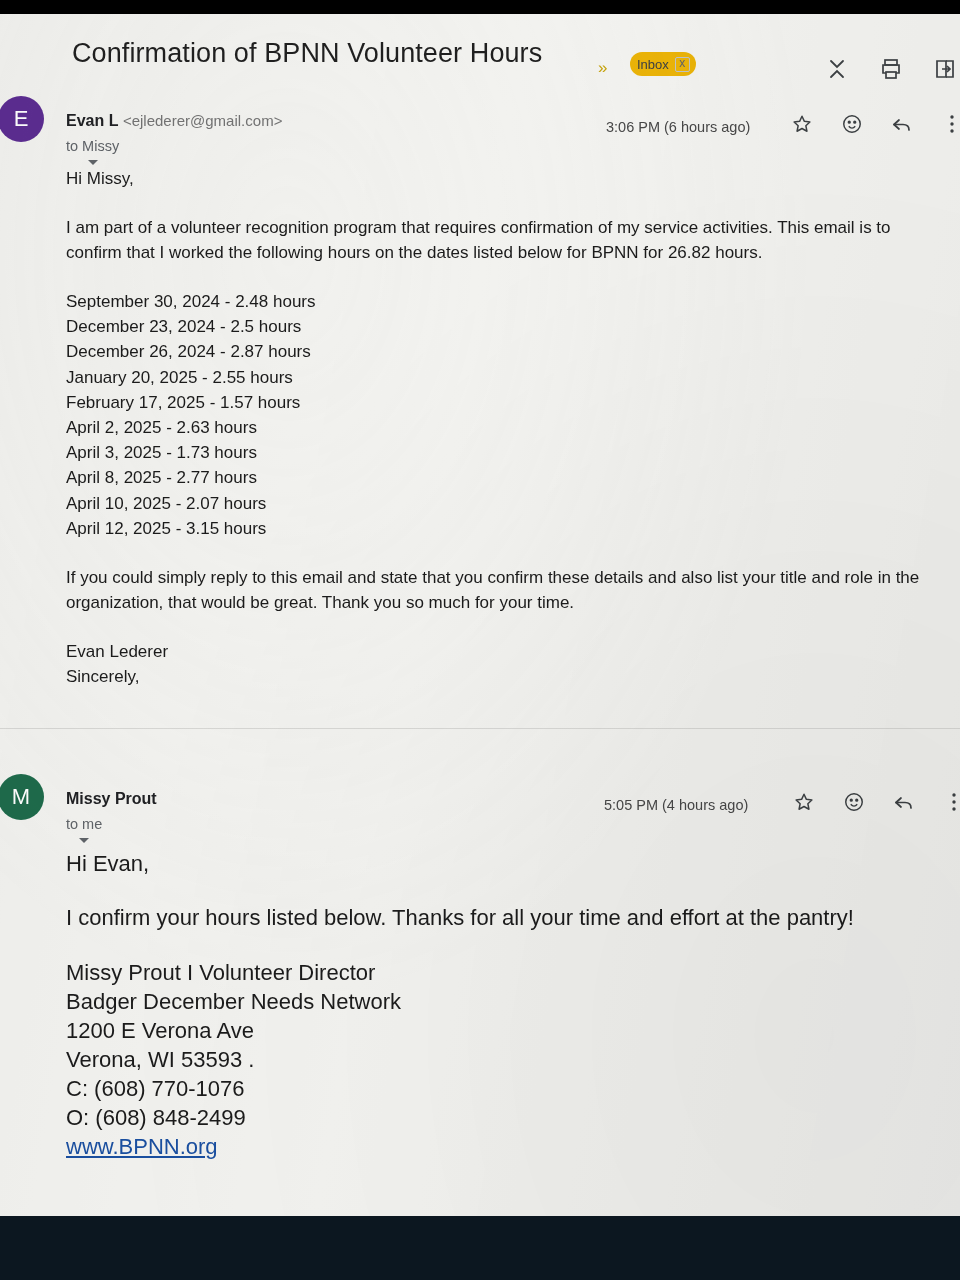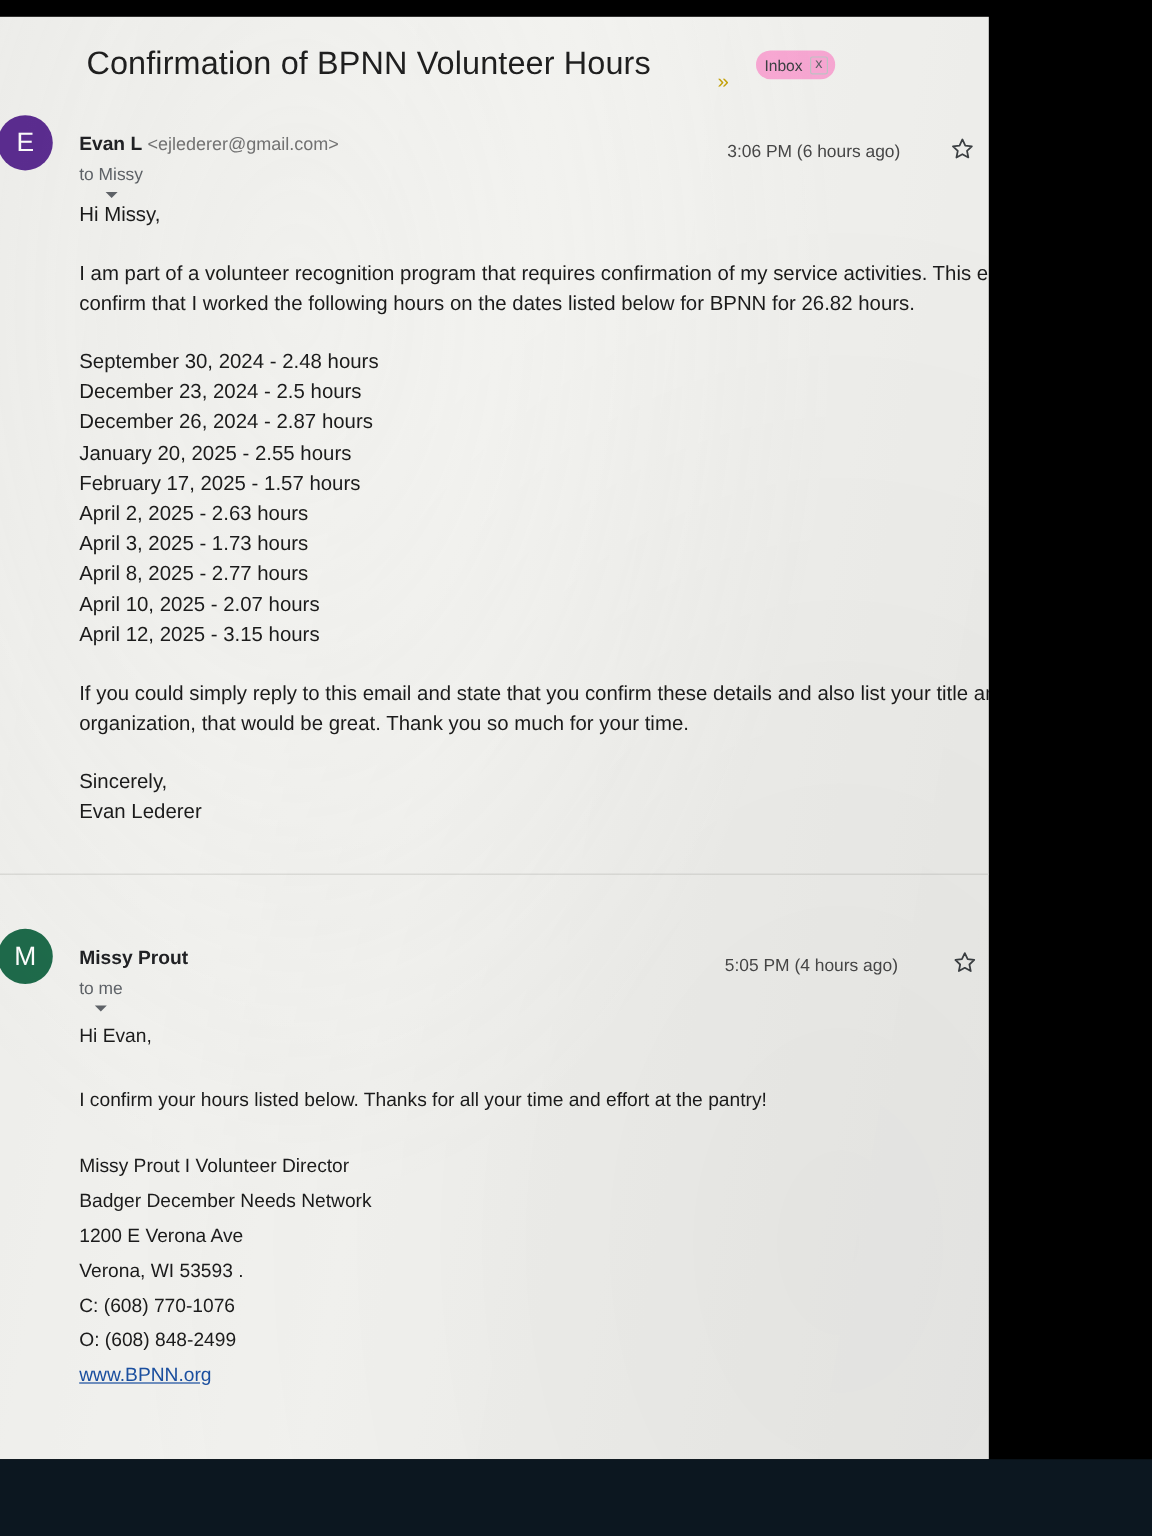--- a/index.html
+++ b/index.html
@@ -11,21 +11,21 @@
     width: 960px;
     height: 1280px;
     overflow: hidden;
     font-family: "Liberation Sans", sans-serif;
     position: relative;
   }
   .screen {
     position: absolute;
     left: 0;
     top: 14px;
-    width: 824px;
+    width: 960px;
     height: 1202px;
     background: #f2f2ef;
     overflow: hidden;
   }
   
   .screen::after {
     content: "";
     position: absolute;
     inset: 0;
     pointer-events: none;
@@ -68,24 +68,24 @@
   .important-marker {
     position: absolute;
     left: 598px; top: 36px;
     width: 22px; height: 16px;
     color: #c5a20a;
     font-size: 17px;
     line-height: 16px;
   }
   .inbox-chip {
     position: absolute;
-    left: 630px; top: 18px;
+    left: 630px; top: 28px;
     height: 20px;
     padding: 2px 6px 2px 7px;
-    background: #f9a8d4;
+    background: #eab308;
     border-radius: 12px;
     font-size: 13px;
     color: #3c4043;
     display: flex;
     align-items: center;
     gap: 6px;
   }
   .inbox-chip .x {
     font-size: 12px;
     color: #5f6368;
@@ -201,21 +201,21 @@
   .divider {
     position: absolute;
     left: 0; top: 714px;
     width: 960px;
     height: 1px;
     background: #d7d7d4;
   }
 
   .msg2 .body {
     top: 76px;
-    font-size: 16px;
+    font-size: 22px;
     line-height: 28px;
   }
   .msg2 .body p { margin: 0 0 26px 0; }
   .sig-line { line-height: 29px; white-space: nowrap; }
   .sig-link {
     color: #1a4fa0;
     text-decoration: underline;
     margin-top: 16px;
   }
 </style>
@@ -311,22 +311,22 @@
         <div class="row">December 26, 2024 - 2.87 hours</div>
         <div class="row">January 20, 2025 - 2.55 hours</div>
         <div class="row">February 17, 2025 - 1.57 hours</div>
         <div class="row">April 2, 2025 - 2.63 hours</div>
         <div class="row">April 3, 2025 - 1.73 hours</div>
         <div class="row">April 8, 2025 - 2.77 hours</div>
         <div class="row">April 10, 2025 - 2.07 hours</div>
         <div class="row">April 12, 2025 - 3.15 hours</div>
       </div>
       <p>If you could simply reply to this email and state that you confirm these details and also list your title and role in the organization, that would be great. Thank you so much for your time.</p>
+      <p class="tight">Evan Lederer</p>
       <p class="tight">Sincerely,</p>
-      <p class="tight">Evan Lederer</p>
     </div>
   </div>
 
   <div class="divider"></div>
 
   <div class="message msg2">
     <div class="avatar green">M</div>
 
     <div class="sender-line">
       <span class="sender-name">Missy Prout</span>

